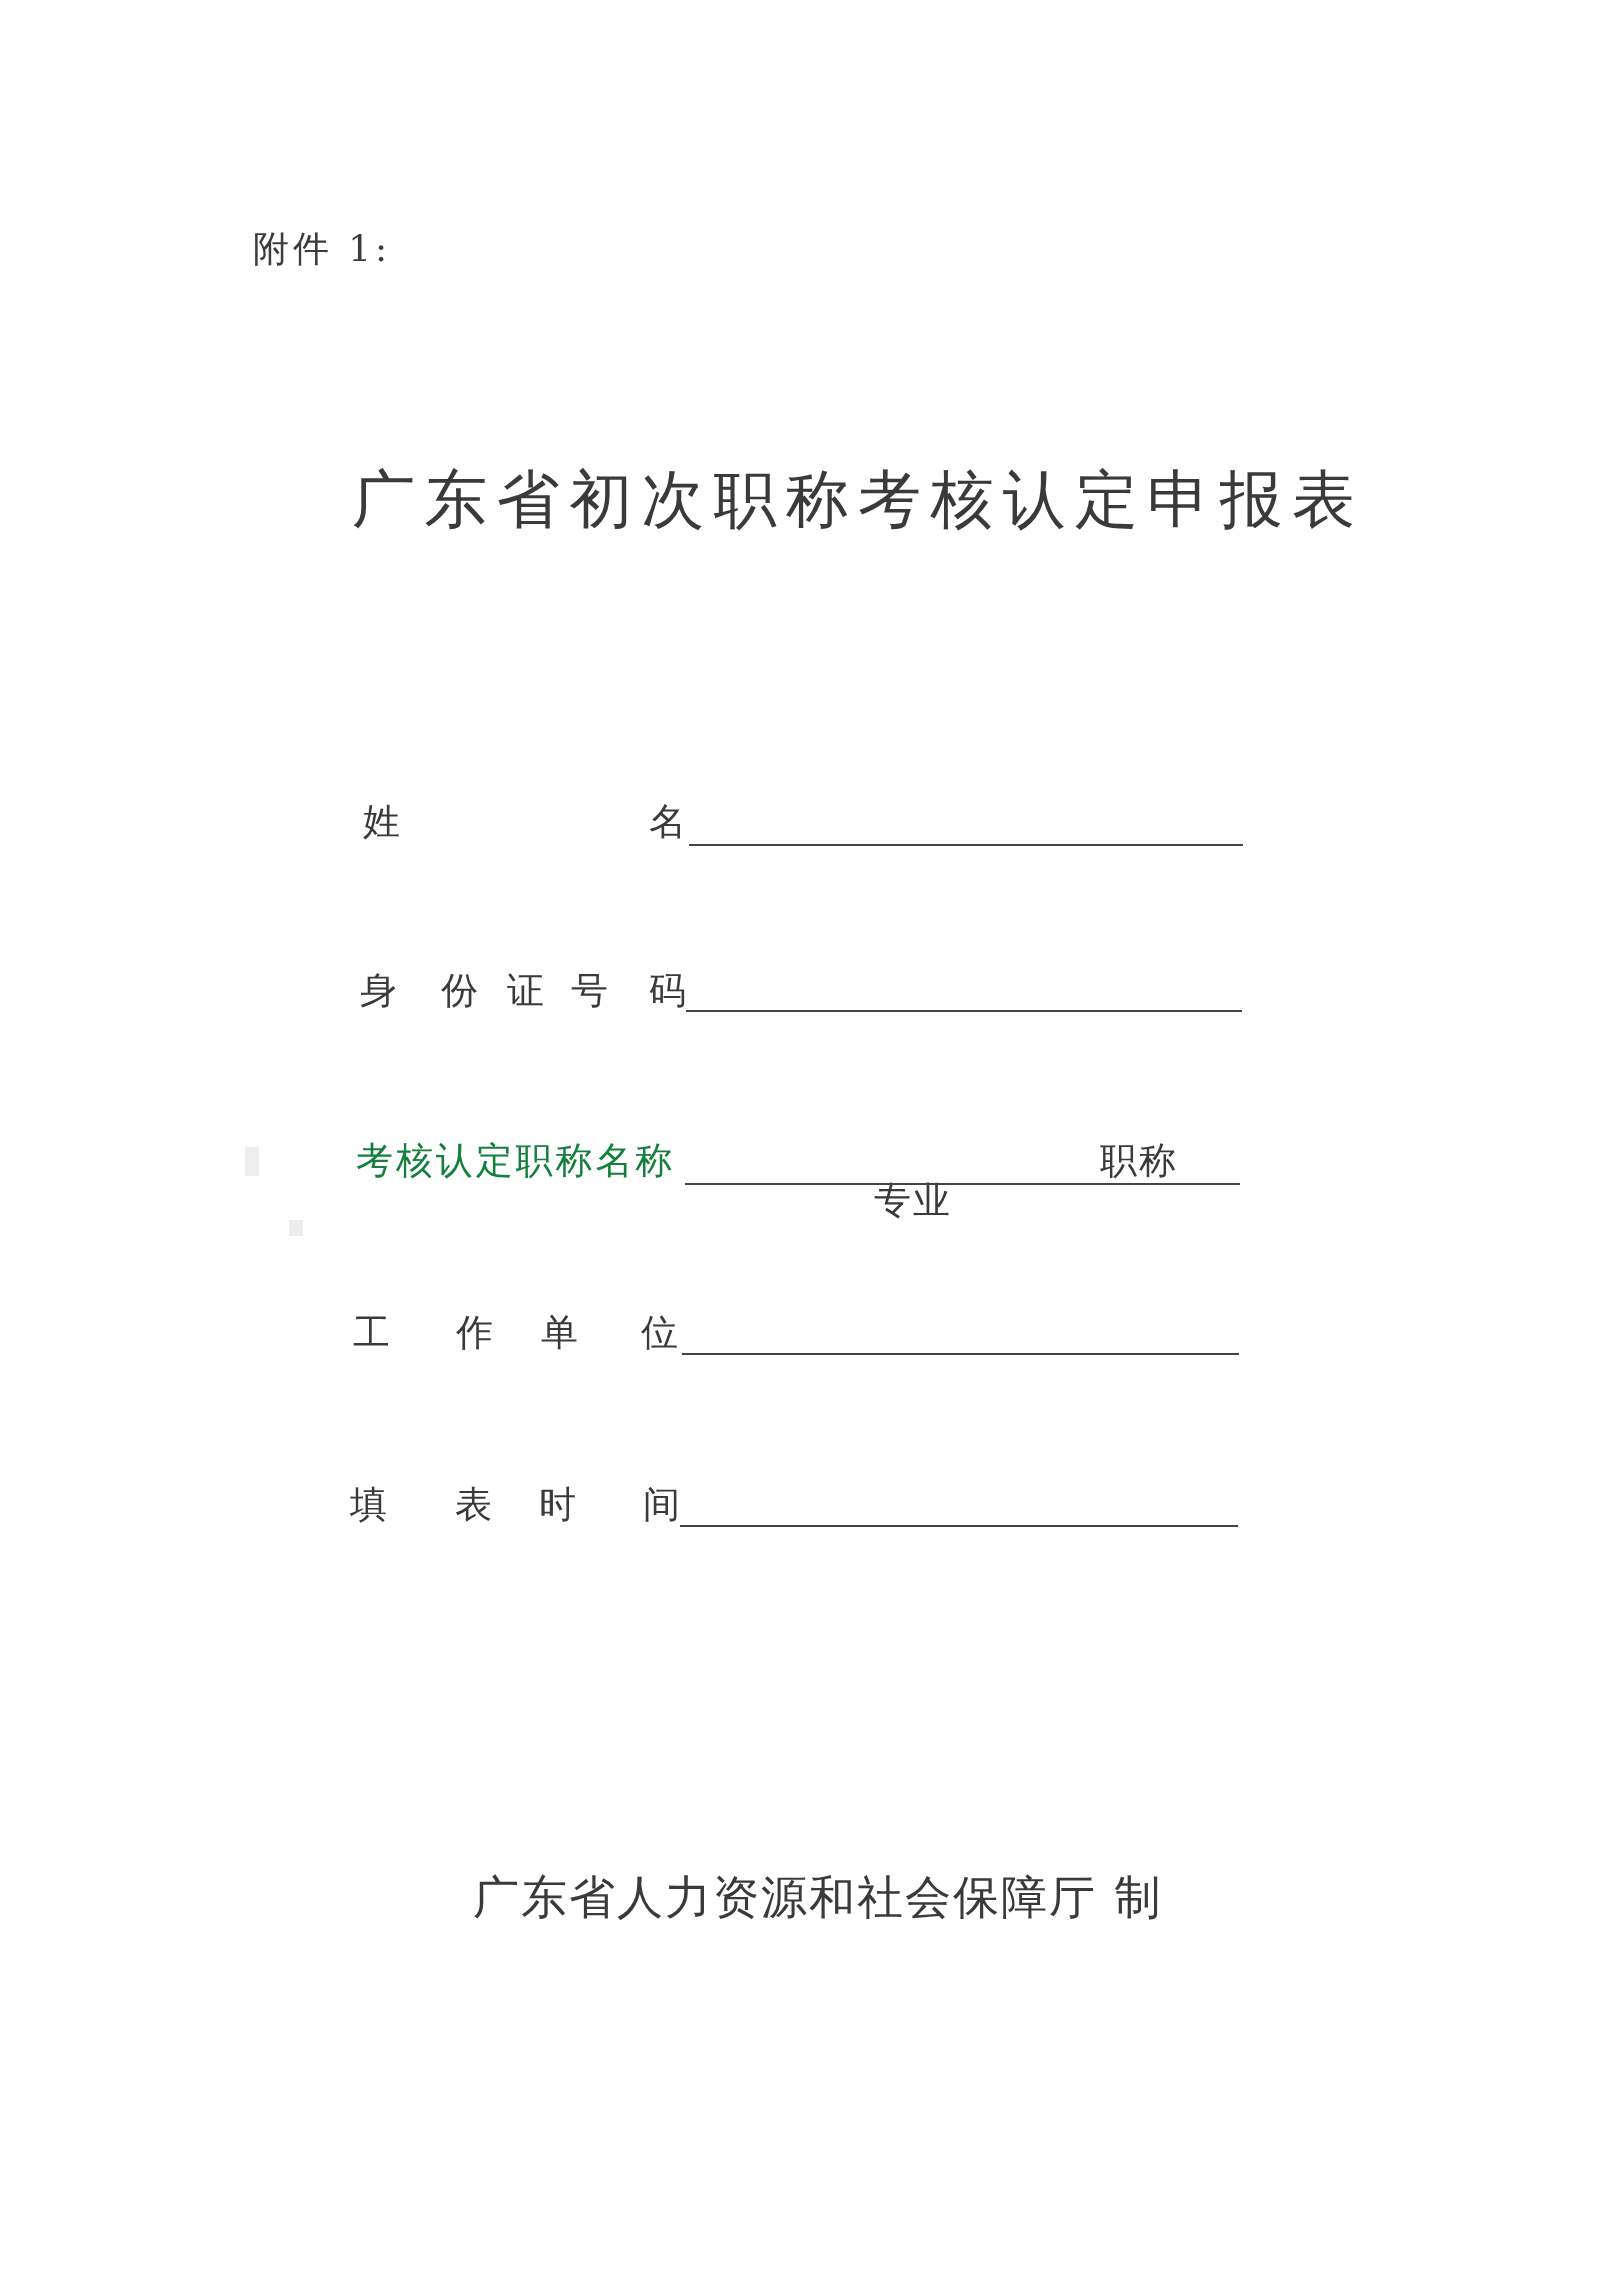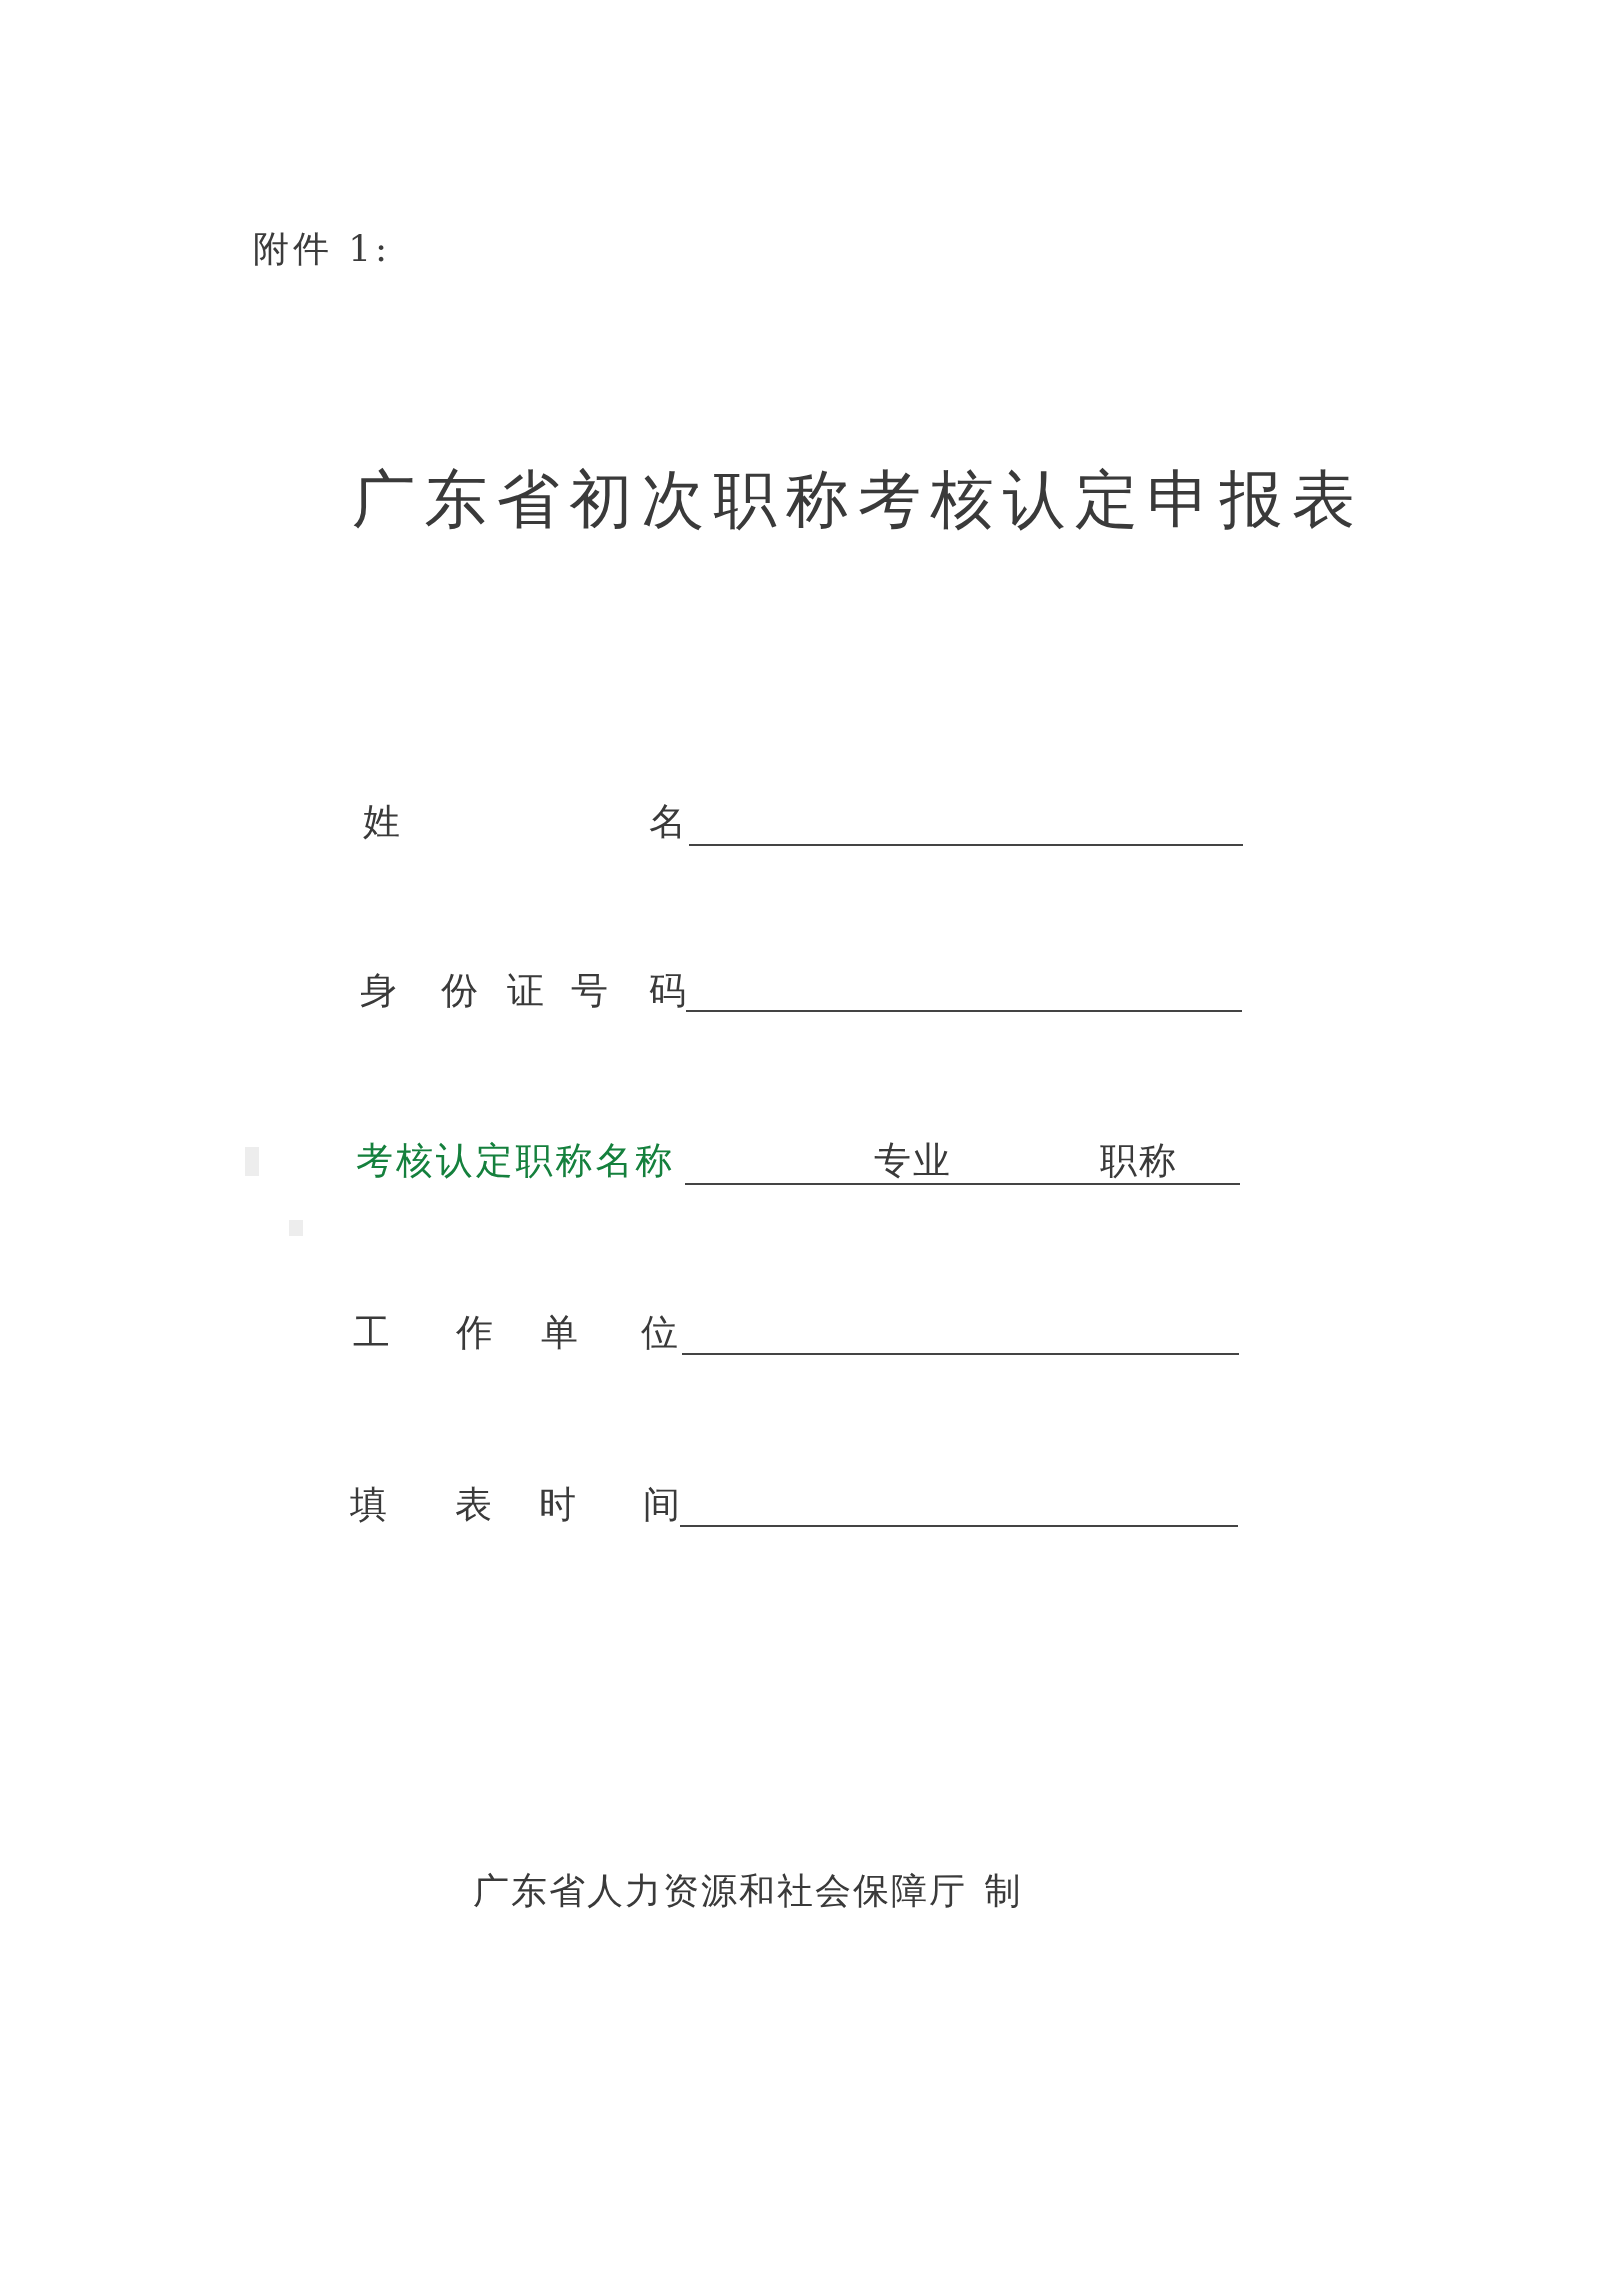--- a/index.html
+++ b/index.html
@@ -63,21 +63,21 @@
       position: absolute;
       font-size: 37px;
       line-height: 39px;
       color: #3a3a3a;
       letter-spacing: 2px;
     }
 
     .footer {
       left: 473px;
       top: 1867px;
-      font-size: 36px;
+      font-size: 46px;
       color: #3a3a3a;
       letter-spacing: 2px;
       font-family: "DejaVu Sans", "Liberation Sans", sans-serif;
     }
     .footer .suffix { margin-left: 17.6px; }
 
     .scan-mark {
       position: absolute;
       background: #e6e6e6;
       opacity: 0.7;
@@ -102,21 +102,21 @@
     <span class="label-char" style="left:360px;">身</span>
     <span class="label-char" style="left:441px;">份</span>
     <span class="label-char" style="left:507px;">证</span>
     <span class="label-char" style="left:571px;">号</span>
     <span class="label-char" style="left:649px;">码</span>
     <div class="underline" style="left:686px; top:39px; width:556px;"></div>
   </div>
 
   <div class="form-row" style="top:1141px;">
     <span class="label-run" style="left:356px;">考核认定职称名称</span>
-    <span class="inline-word" style="left:874px;">专业</span>
+    <span class="inline-word" style="left:874px;margin-top:40px;">专业</span>
     <span class="inline-word" style="left:1100px;">职称</span>
     <div class="underline" style="left:685px; top:42px; width:186px;"></div>
     <div class="underline" style="left:871px; top:42px; width:369px;"></div>
   </div>
 
   <div class="form-row" style="top:1313px;">
     <span class="label-char" style="left:353px;">工</span>
     <span class="label-char" style="left:456px;">作</span>
     <span class="label-char" style="left:541px;">单</span>
     <span class="label-char" style="left:641px;">位</span>

